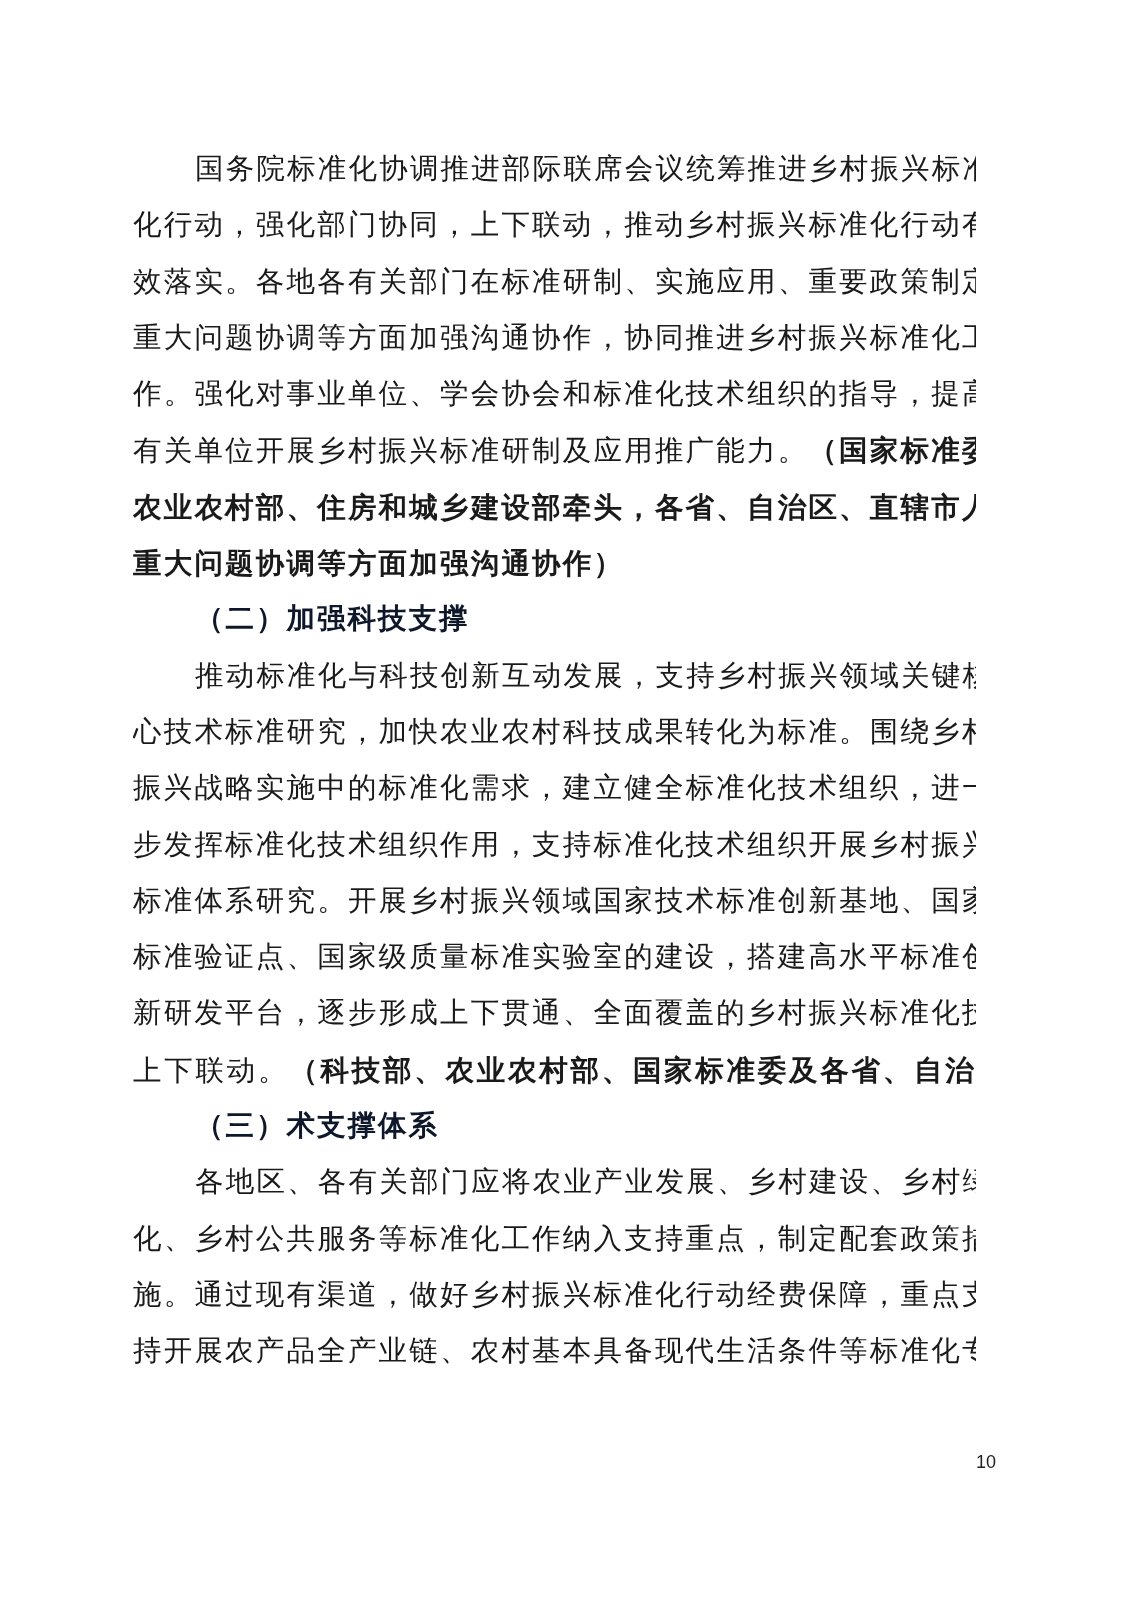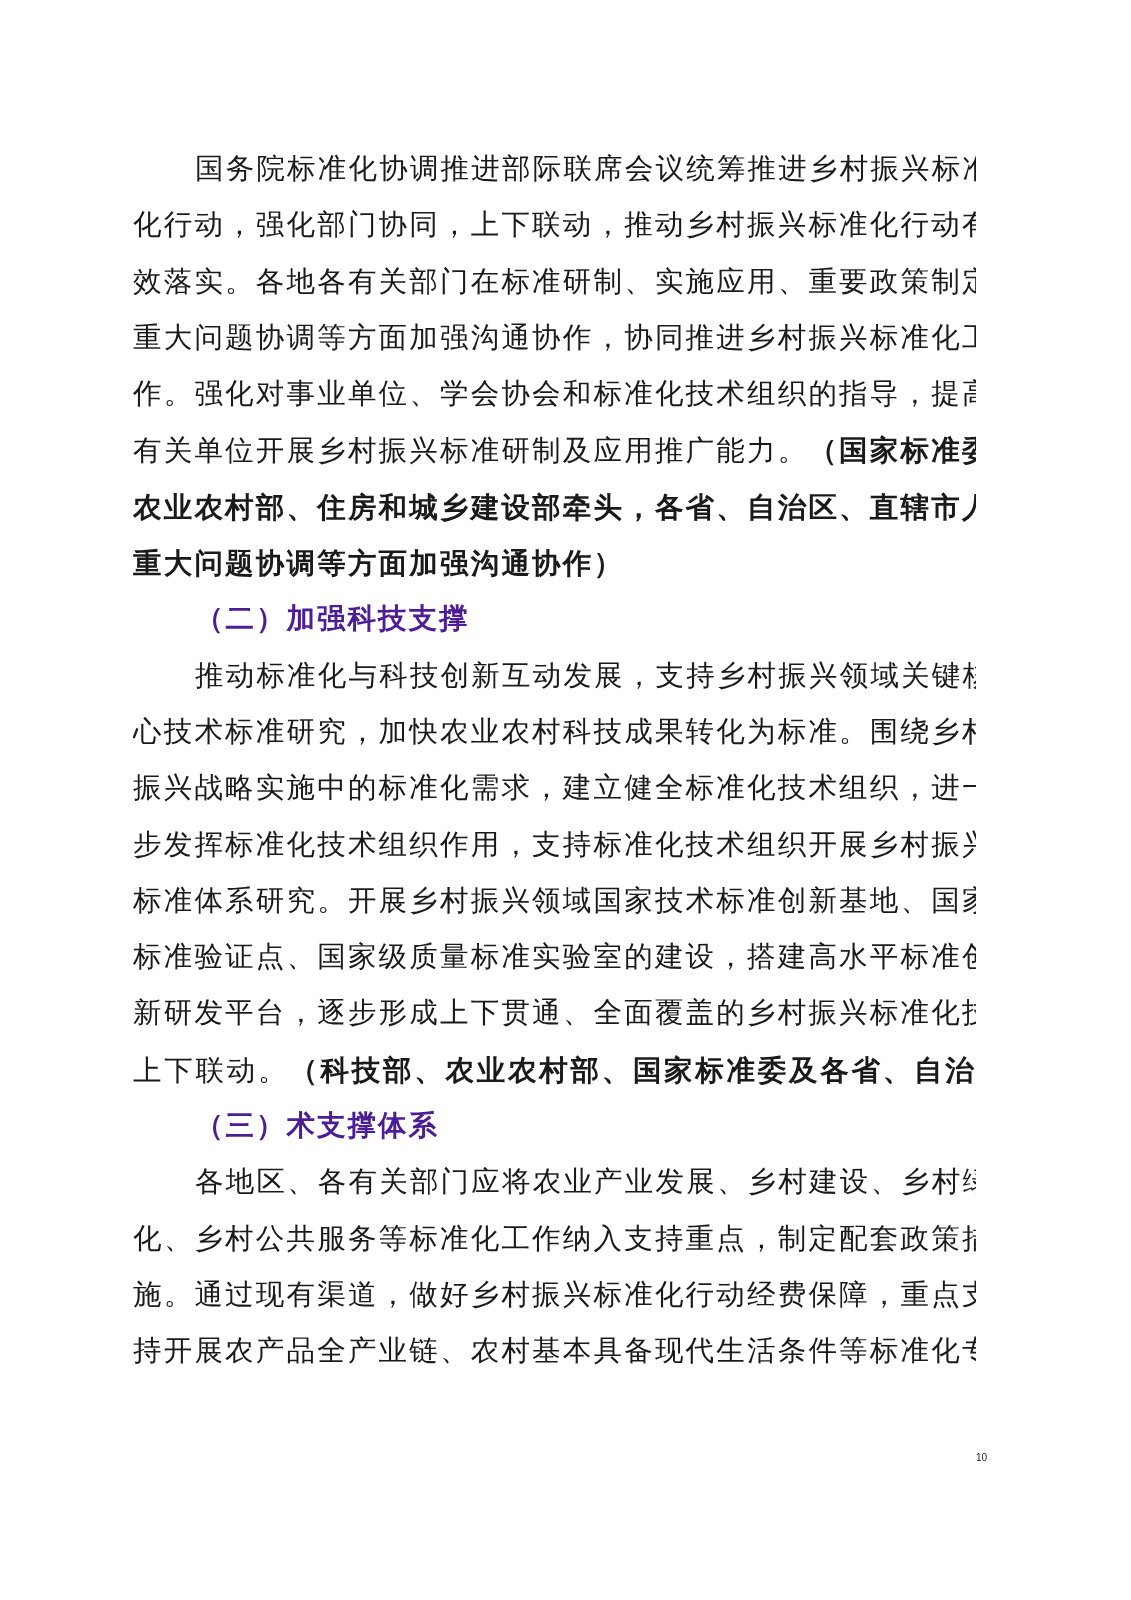--- a/index.html
+++ b/index.html
@@ -38,30 +38,30 @@
       text-align-last: left;
     }
     .heading {
       height: 56.3px;
       line-height: 56.3px;
       font-size: 28.5px;
       font-weight: bold;
       padding-left: 62px;
       letter-spacing: 2px;
       font-family: "DejaVu Sans", "Liberation Sans", sans-serif;
-      color: #4c1d95;
+      color: #0f172a;
     }
     .bold {
       font-weight: bold;
     }
     .page-number {
       position: absolute;
       left: 976px;
       top: 1452px;
-      font-size: 10px;
+      font-size: 18px;
       font-family: "Liberation Sans", sans-serif;
       color: #222;
     }
   </style>
 </head>
 <body>
 
 <div class="page">
 
   <div>

